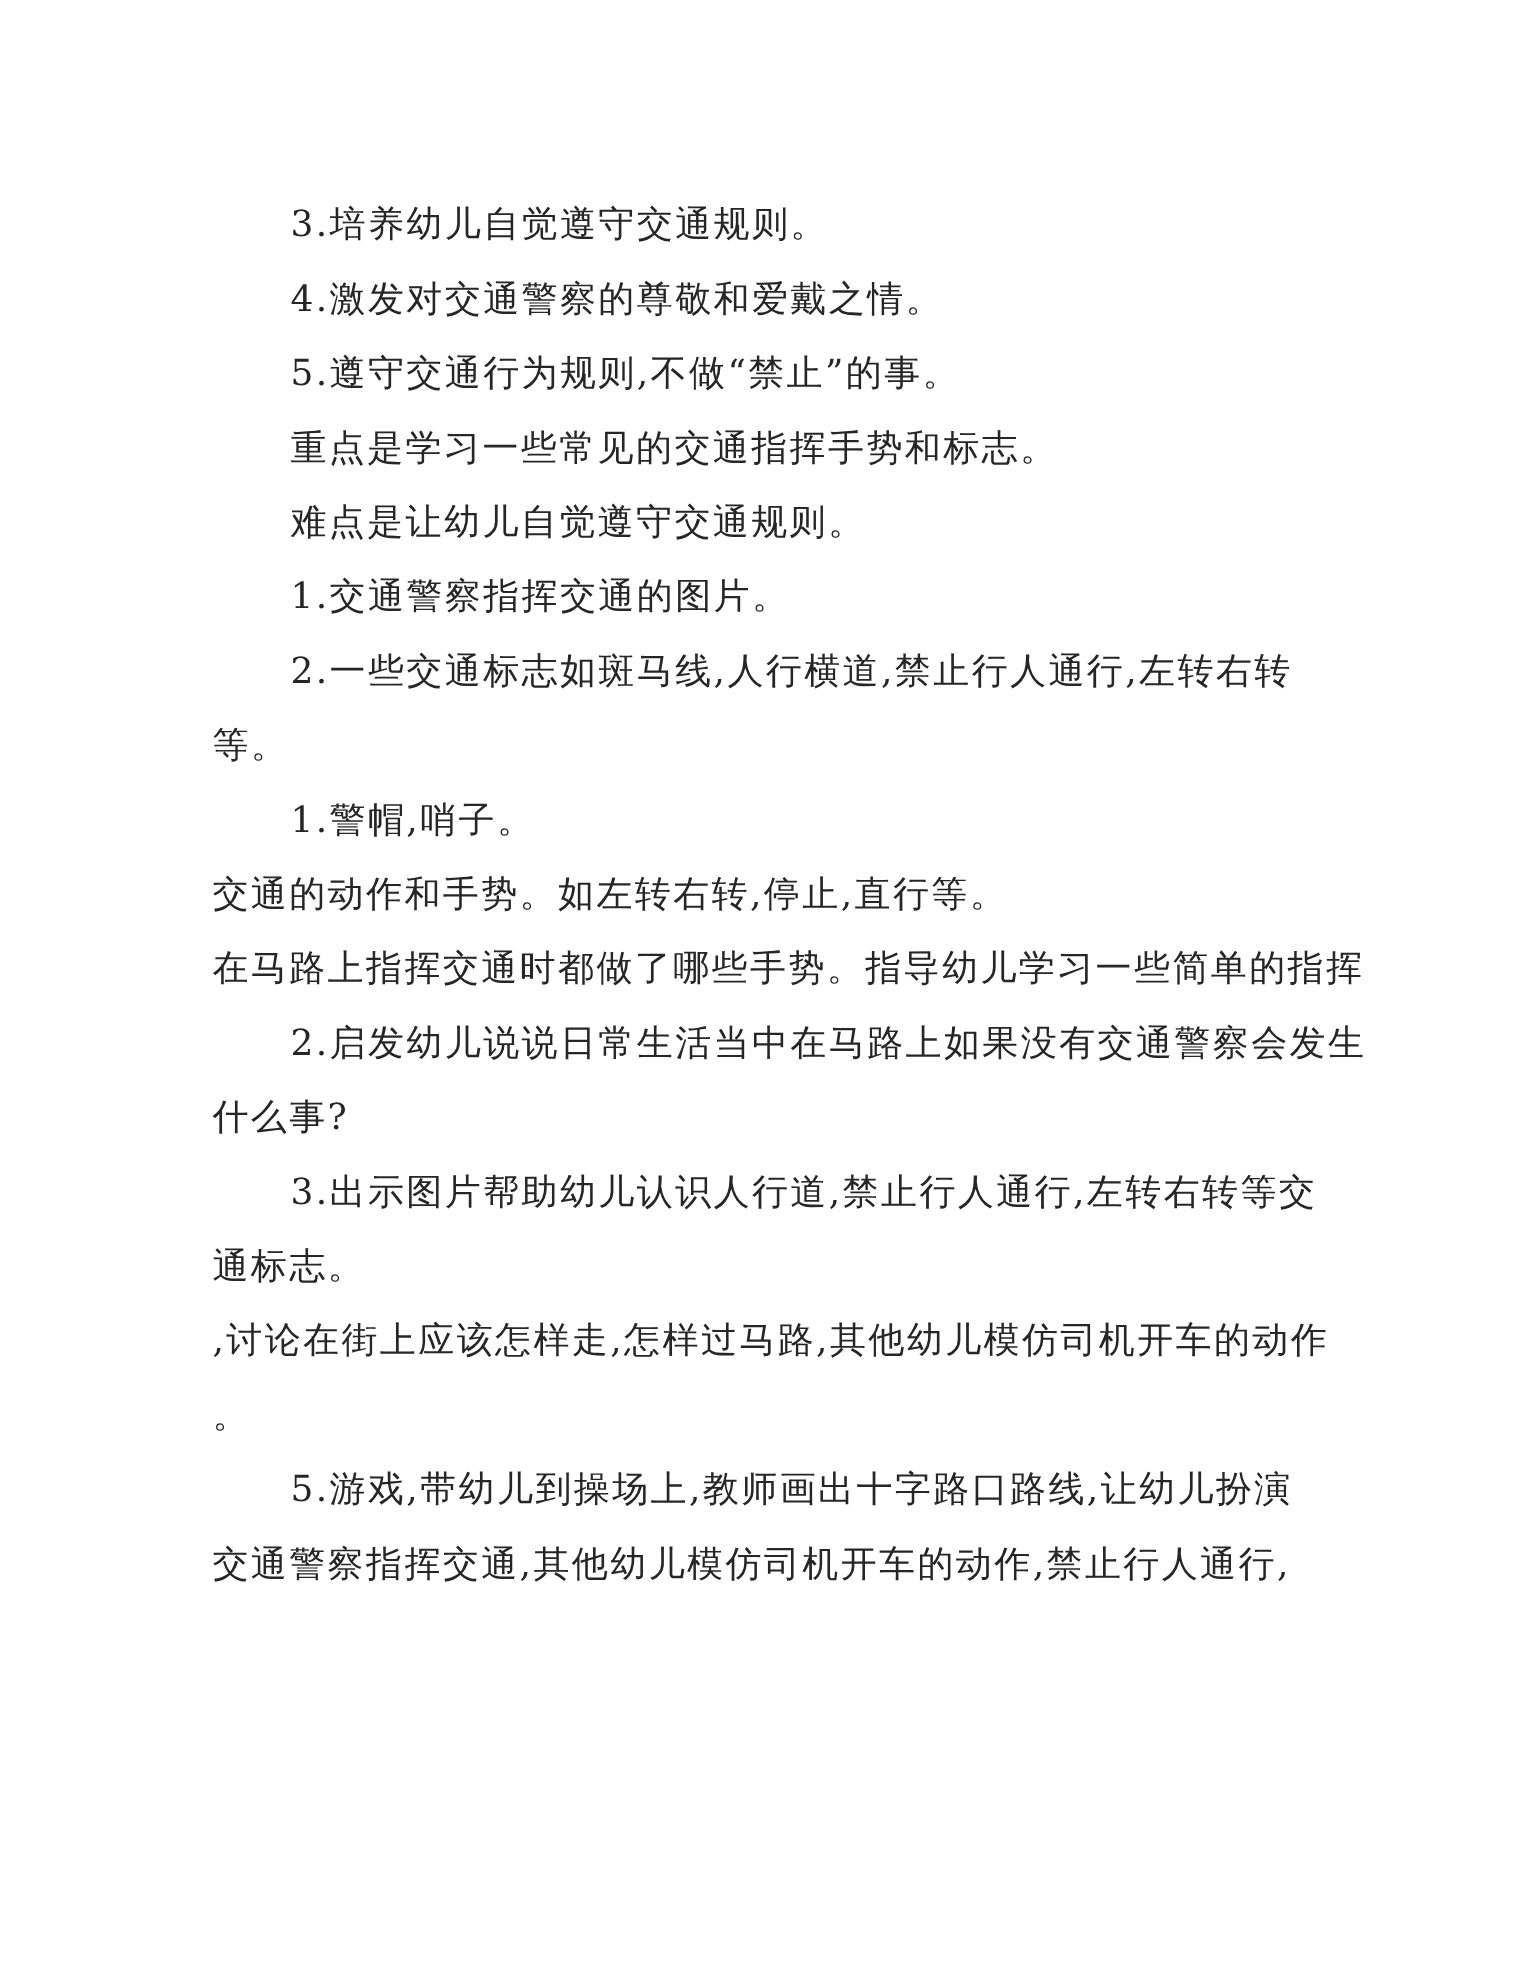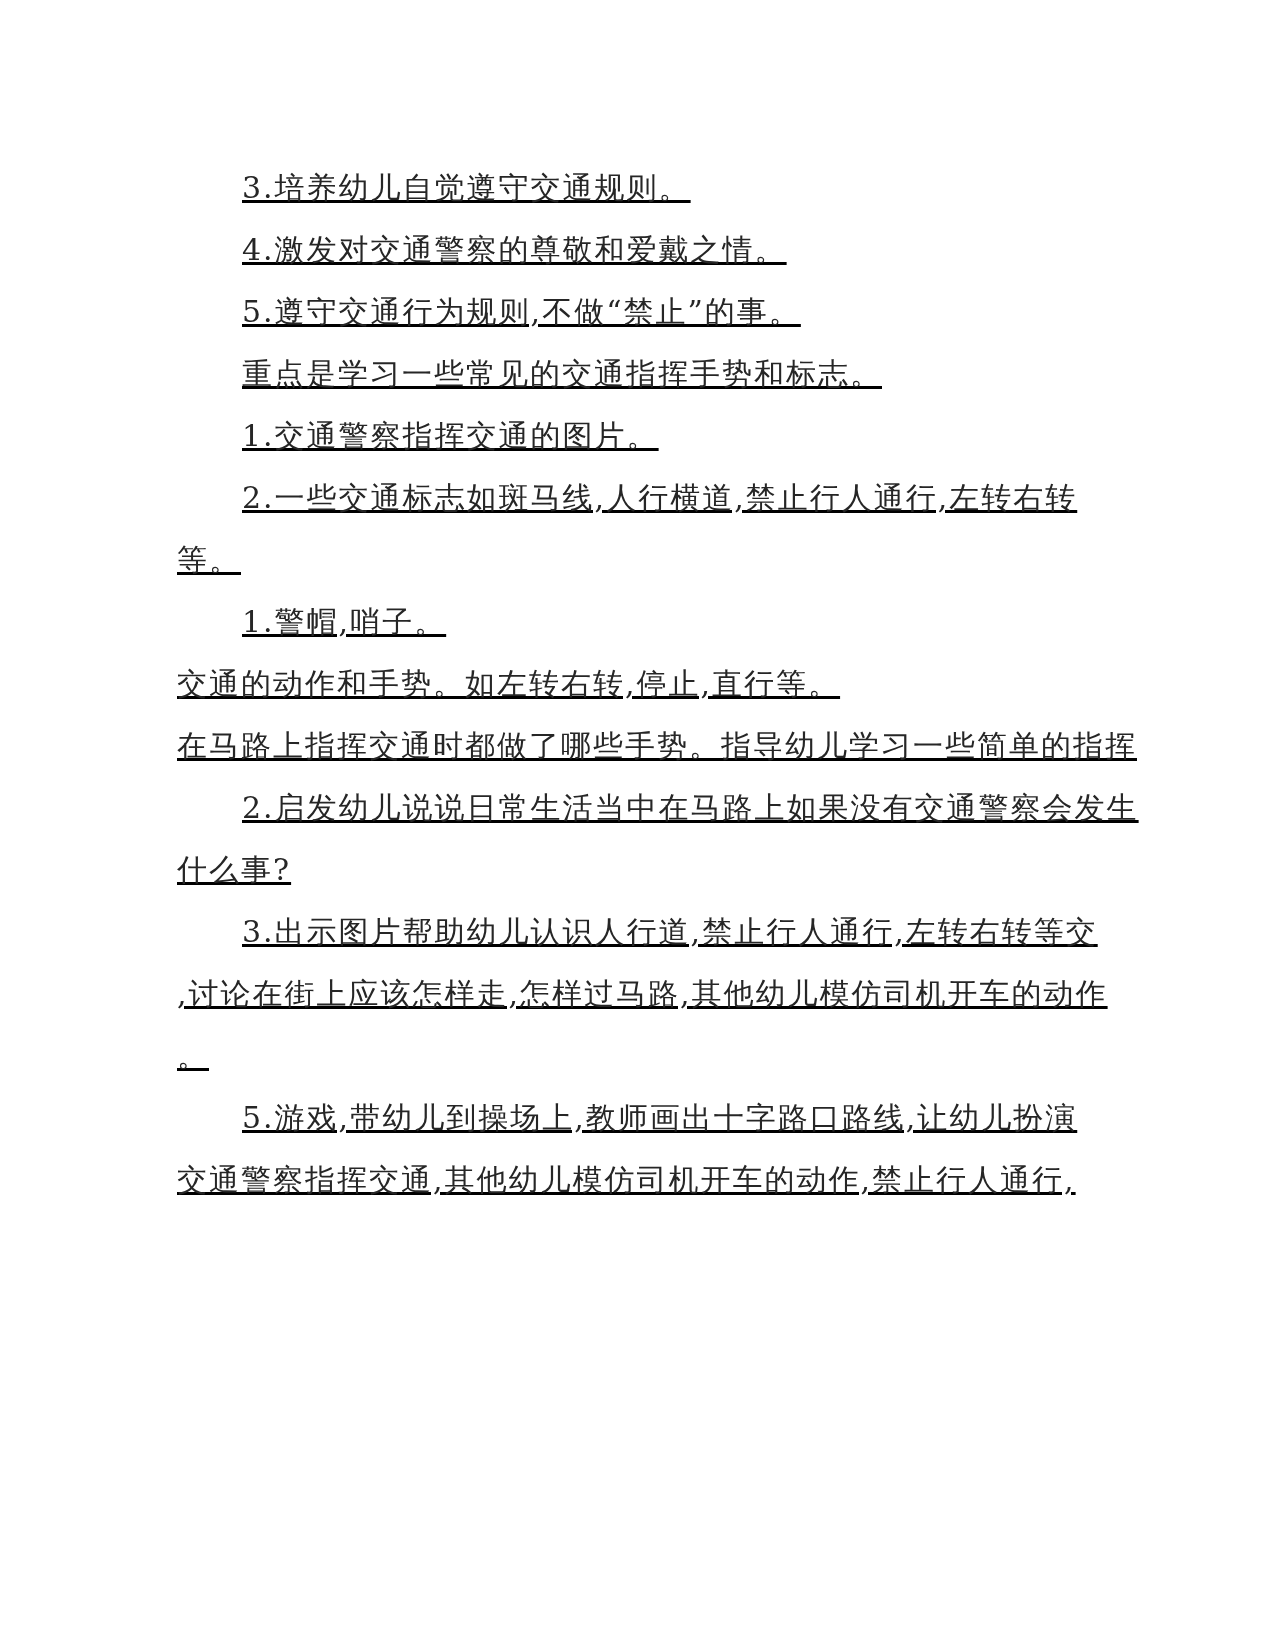--- a/index.html
+++ b/index.html
@@ -14,21 +14,20 @@
     margin: 0 auto;
     background: #ffffff;
     overflow: hidden;
     font-family: "DejaVu Serif", "Liberation Serif", serif;
   }
   .content {
     position: absolute;
     left: 177px;
     top: 157px;
     width: 925px;
-    text-decoration: underline;
   }
   .line {
     height: 62px;
     line-height: 62px;
     font-size: 30px;
     letter-spacing: 2px;
     color: #262626;
     white-space: nowrap;
     font-weight: 400;
   }
@@ -38,27 +37,29 @@
 </style>
 </head>
 <body>
 
 <div class="page">
   <div class="content">
     <div class="line indent">3.培养幼儿自觉遵守交通规则。</div>
     <div class="line indent">4.激发对交通警察的尊敬和爱戴之情。</div>
     <div class="line indent">5.遵守交通行为规则,不做“禁止”的事。</div>
     <div class="line indent">重点是学习一些常见的交通指挥手势和标志。</div>
+    <div class="line indent">难点是让幼儿自觉遵守交通规则。</div>
     <div class="line indent">1.交通警察指挥交通的图片。</div>
     <div class="line indent">2.一些交通标志如斑马线,人行横道,禁止行人通行,左转右转</div>
     <div class="line">等。</div>
     <div class="line indent">1.警帽,哨子。</div>
     <div class="line">交通的动作和手势。如左转右转,停止,直行等。</div>
     <div class="line">在马路上指挥交通时都做了哪些手势。指导幼儿学习一些简单的指挥</div>
     <div class="line indent">2.启发幼儿说说日常生活当中在马路上如果没有交通警察会发生</div>
     <div class="line">什么事?</div>
     <div class="line indent">3.出示图片帮助幼儿认识人行道,禁止行人通行,左转右转等交</div>
+    <div class="line">通标志。</div>
     <div class="line">,讨论在街上应该怎样走,怎样过马路,其他幼儿模仿司机开车的动作</div>
     <div class="line">。</div>
     <div class="line indent">5.游戏,带幼儿到操场上,教师画出十字路口路线,让幼儿扮演</div>
     <div class="line">交通警察指挥交通,其他幼儿模仿司机开车的动作,禁止行人通行,</div>
   </div>
 </div>
 
 </body></html>

